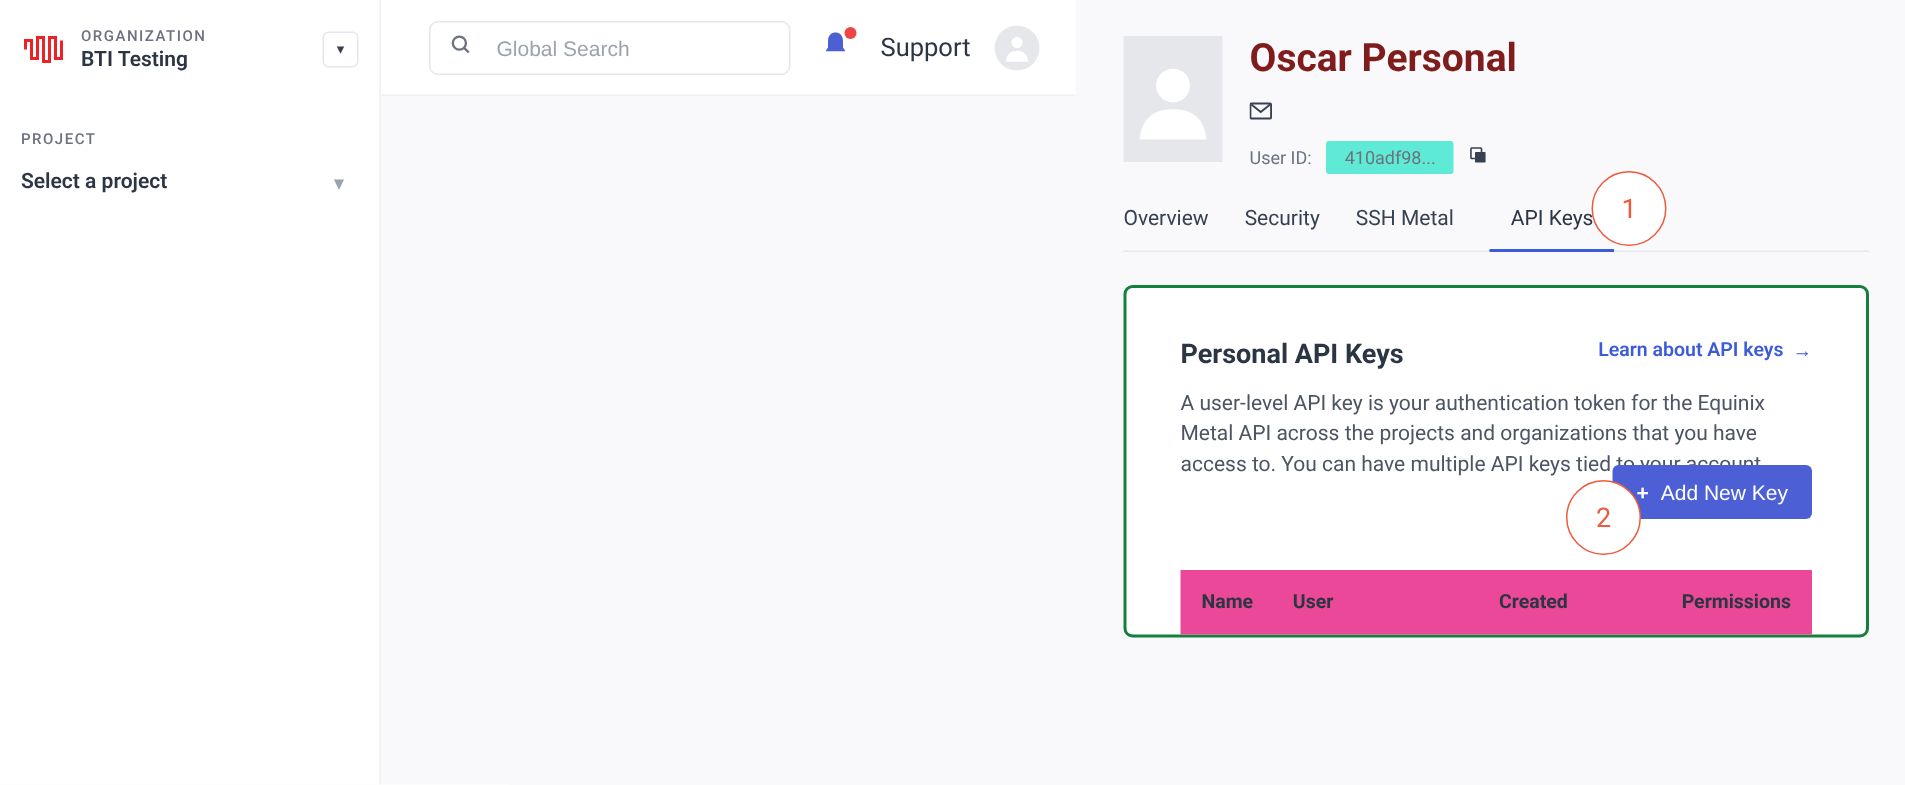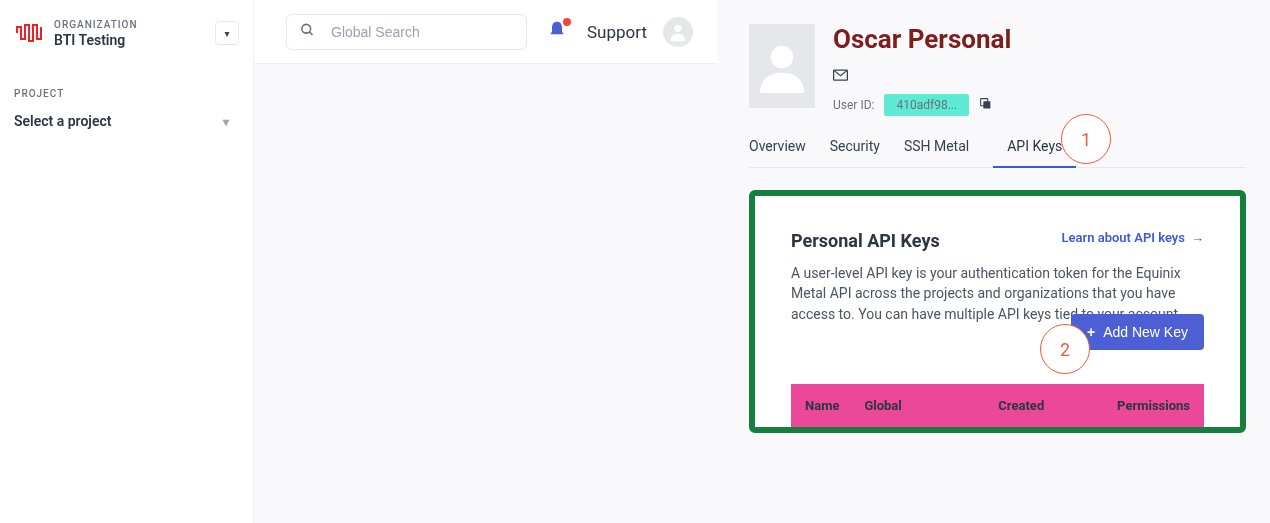--- a/index.html
+++ b/index.html
@@ -228,21 +228,21 @@
       border-radius: 50%;
       display: flex;
       align-items: center;
       justify-content: center;
       font-size: 14px;
       color: #ef5a3c;
       background: #ffffff;
     }
     .panel {
       background: #ffffff;
-      border: 6px solid #15803d;
+      border: 2px solid #15803d;
       border-radius: 6px;
       margin-top: 22px;
       padding: 34px 36px 0 36px;
       position: relative;
     }
     .panel-header-row {
       display: flex;
       justify-content: space-between;
       align-items: flex-start;
     }
@@ -404,19 +404,19 @@
       <div class="panel-desc">A user-level API key is your authentication token for the Equinix Metal API across the projects and organizations that you have access to. You can have multiple API keys tied to your account.</div>
 
       <button class="add-key-btn">
         <span style="font-weight:700;">+</span>
         <span>Add New Key</span>
       </button>
       <div class="callout" style="right:150px;top:128px;width:50px;height:50px;font-size:18px;">2</div>
 
       <div class="table-head">
         <div class="col-name">Name</div>
-        <div class="col-token">Global</div>
+        <div class="col-token">User</div>
         <div class="col-created">Created</div>
         <div class="col-permissions">Permissions</div>
       </div>
     </div>
   </div>
 </div>
 
 </body></html>

